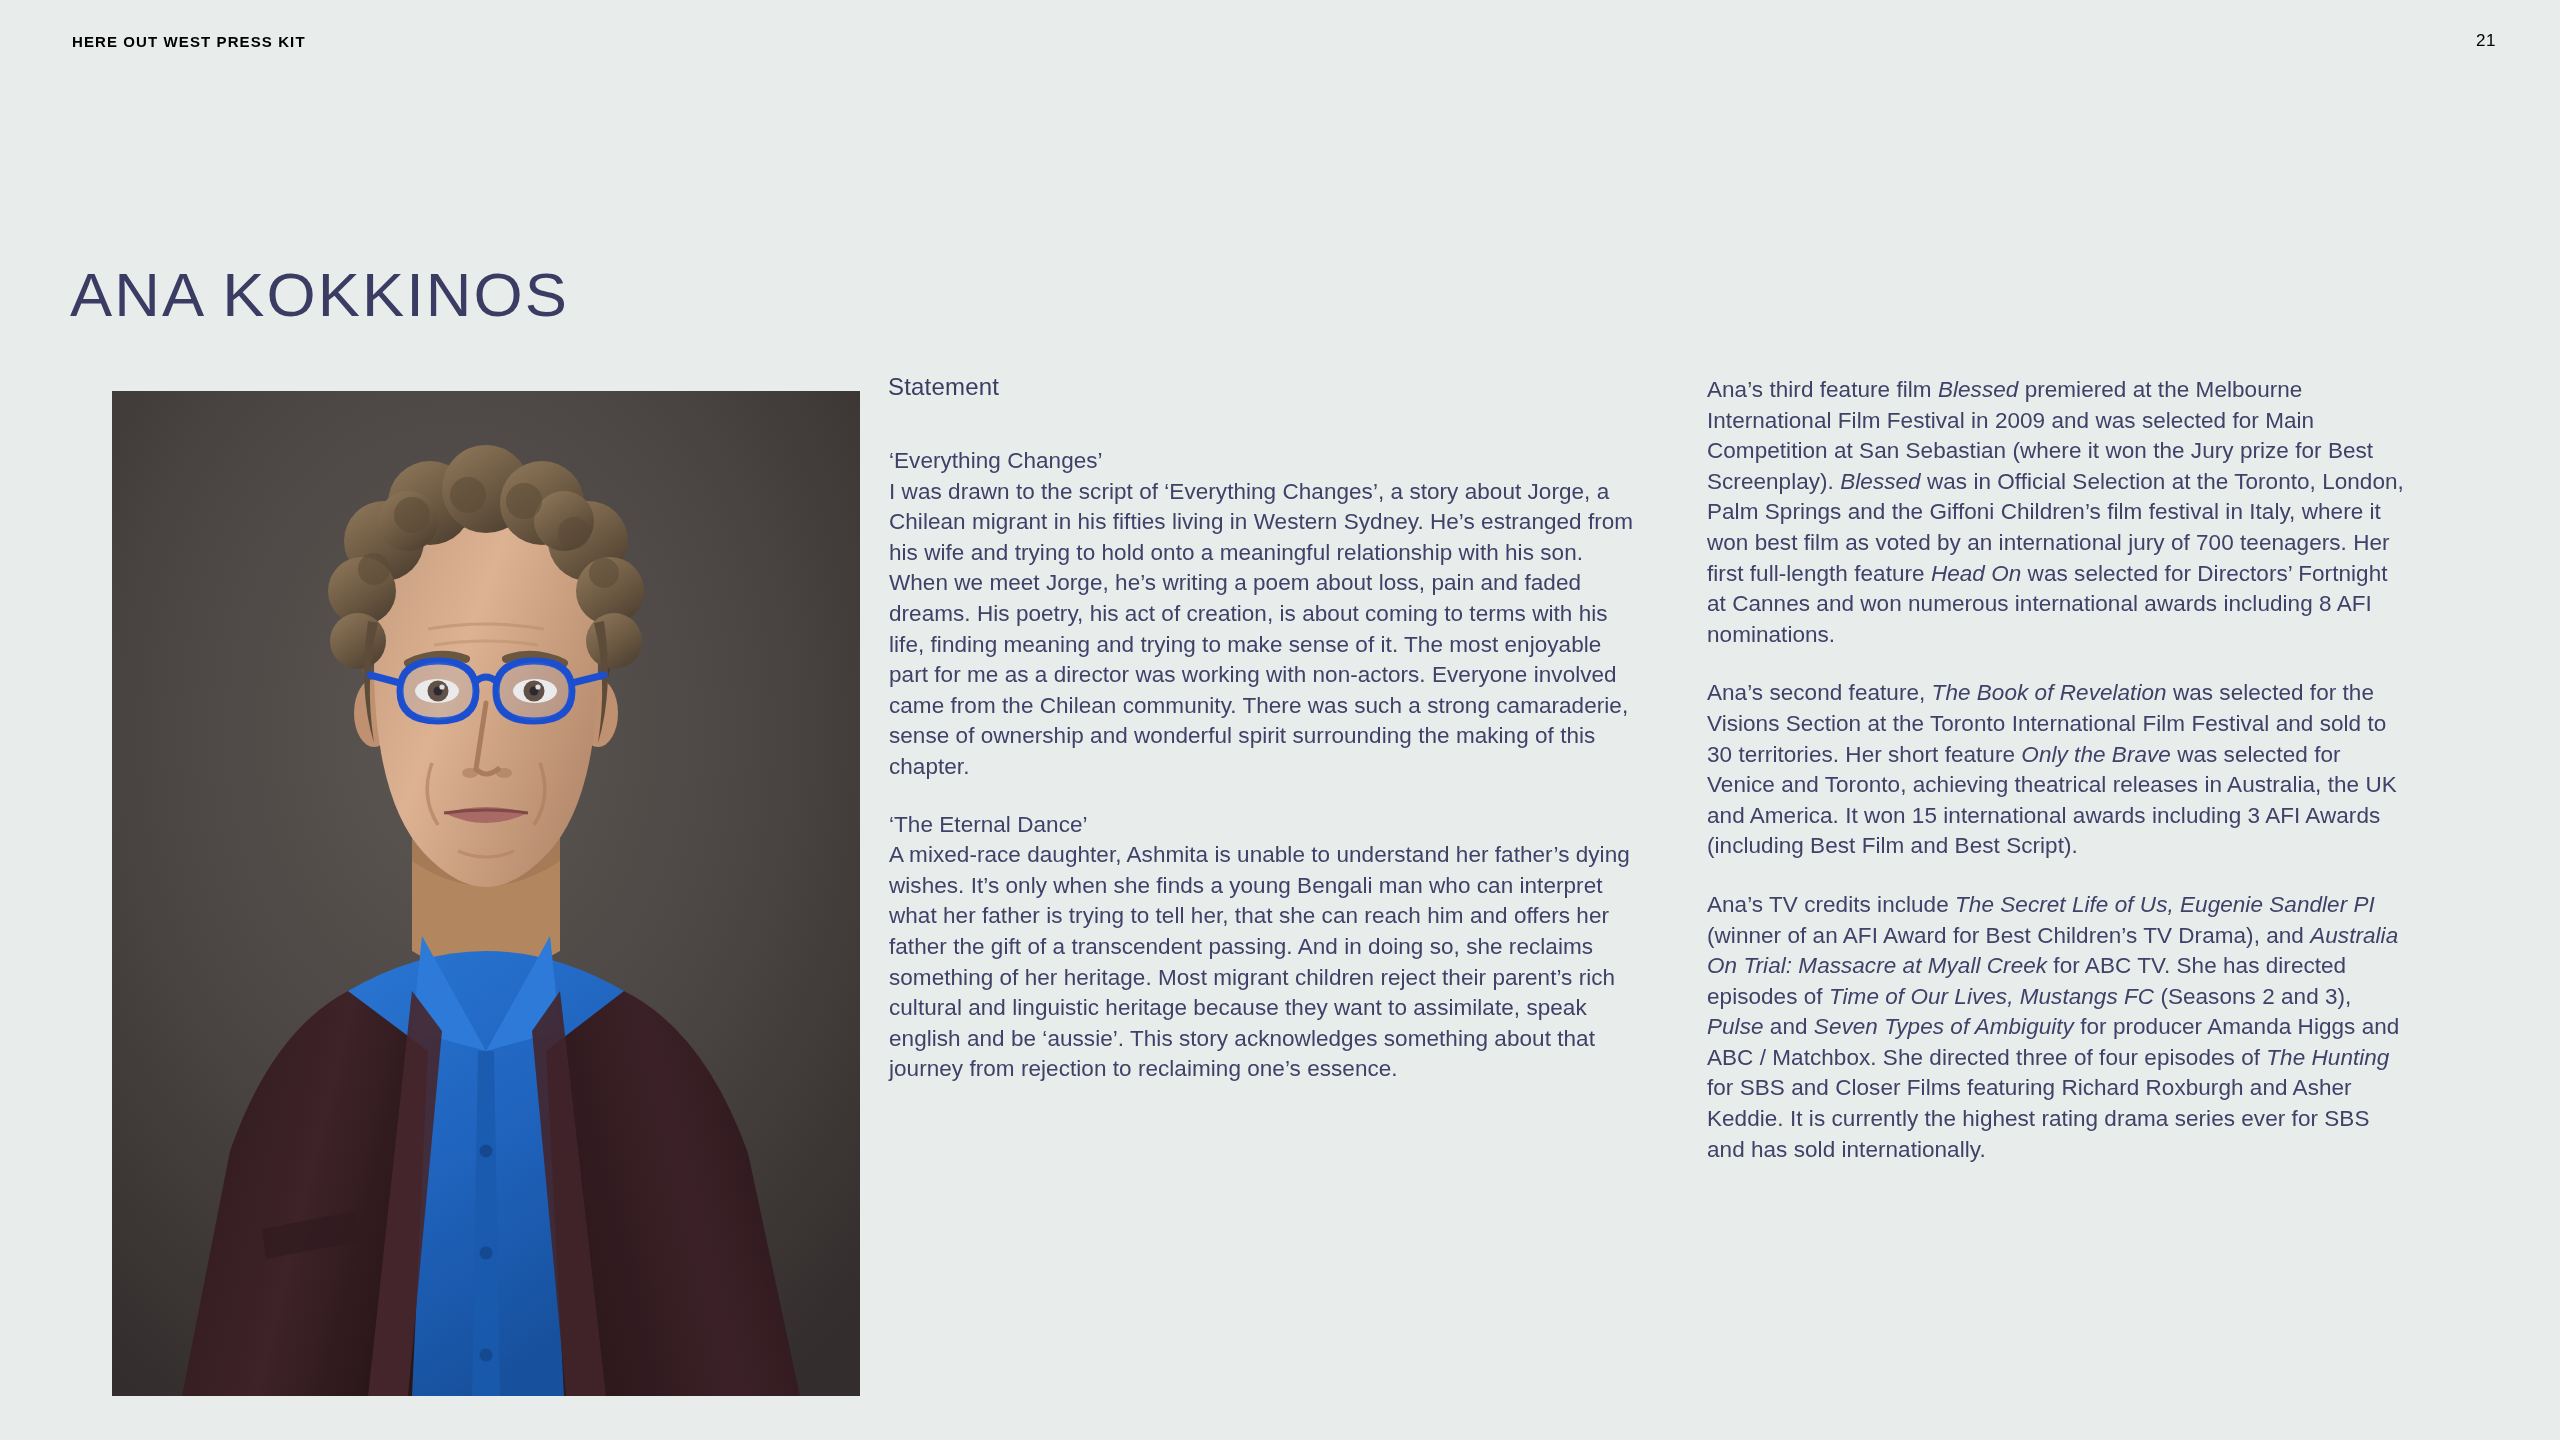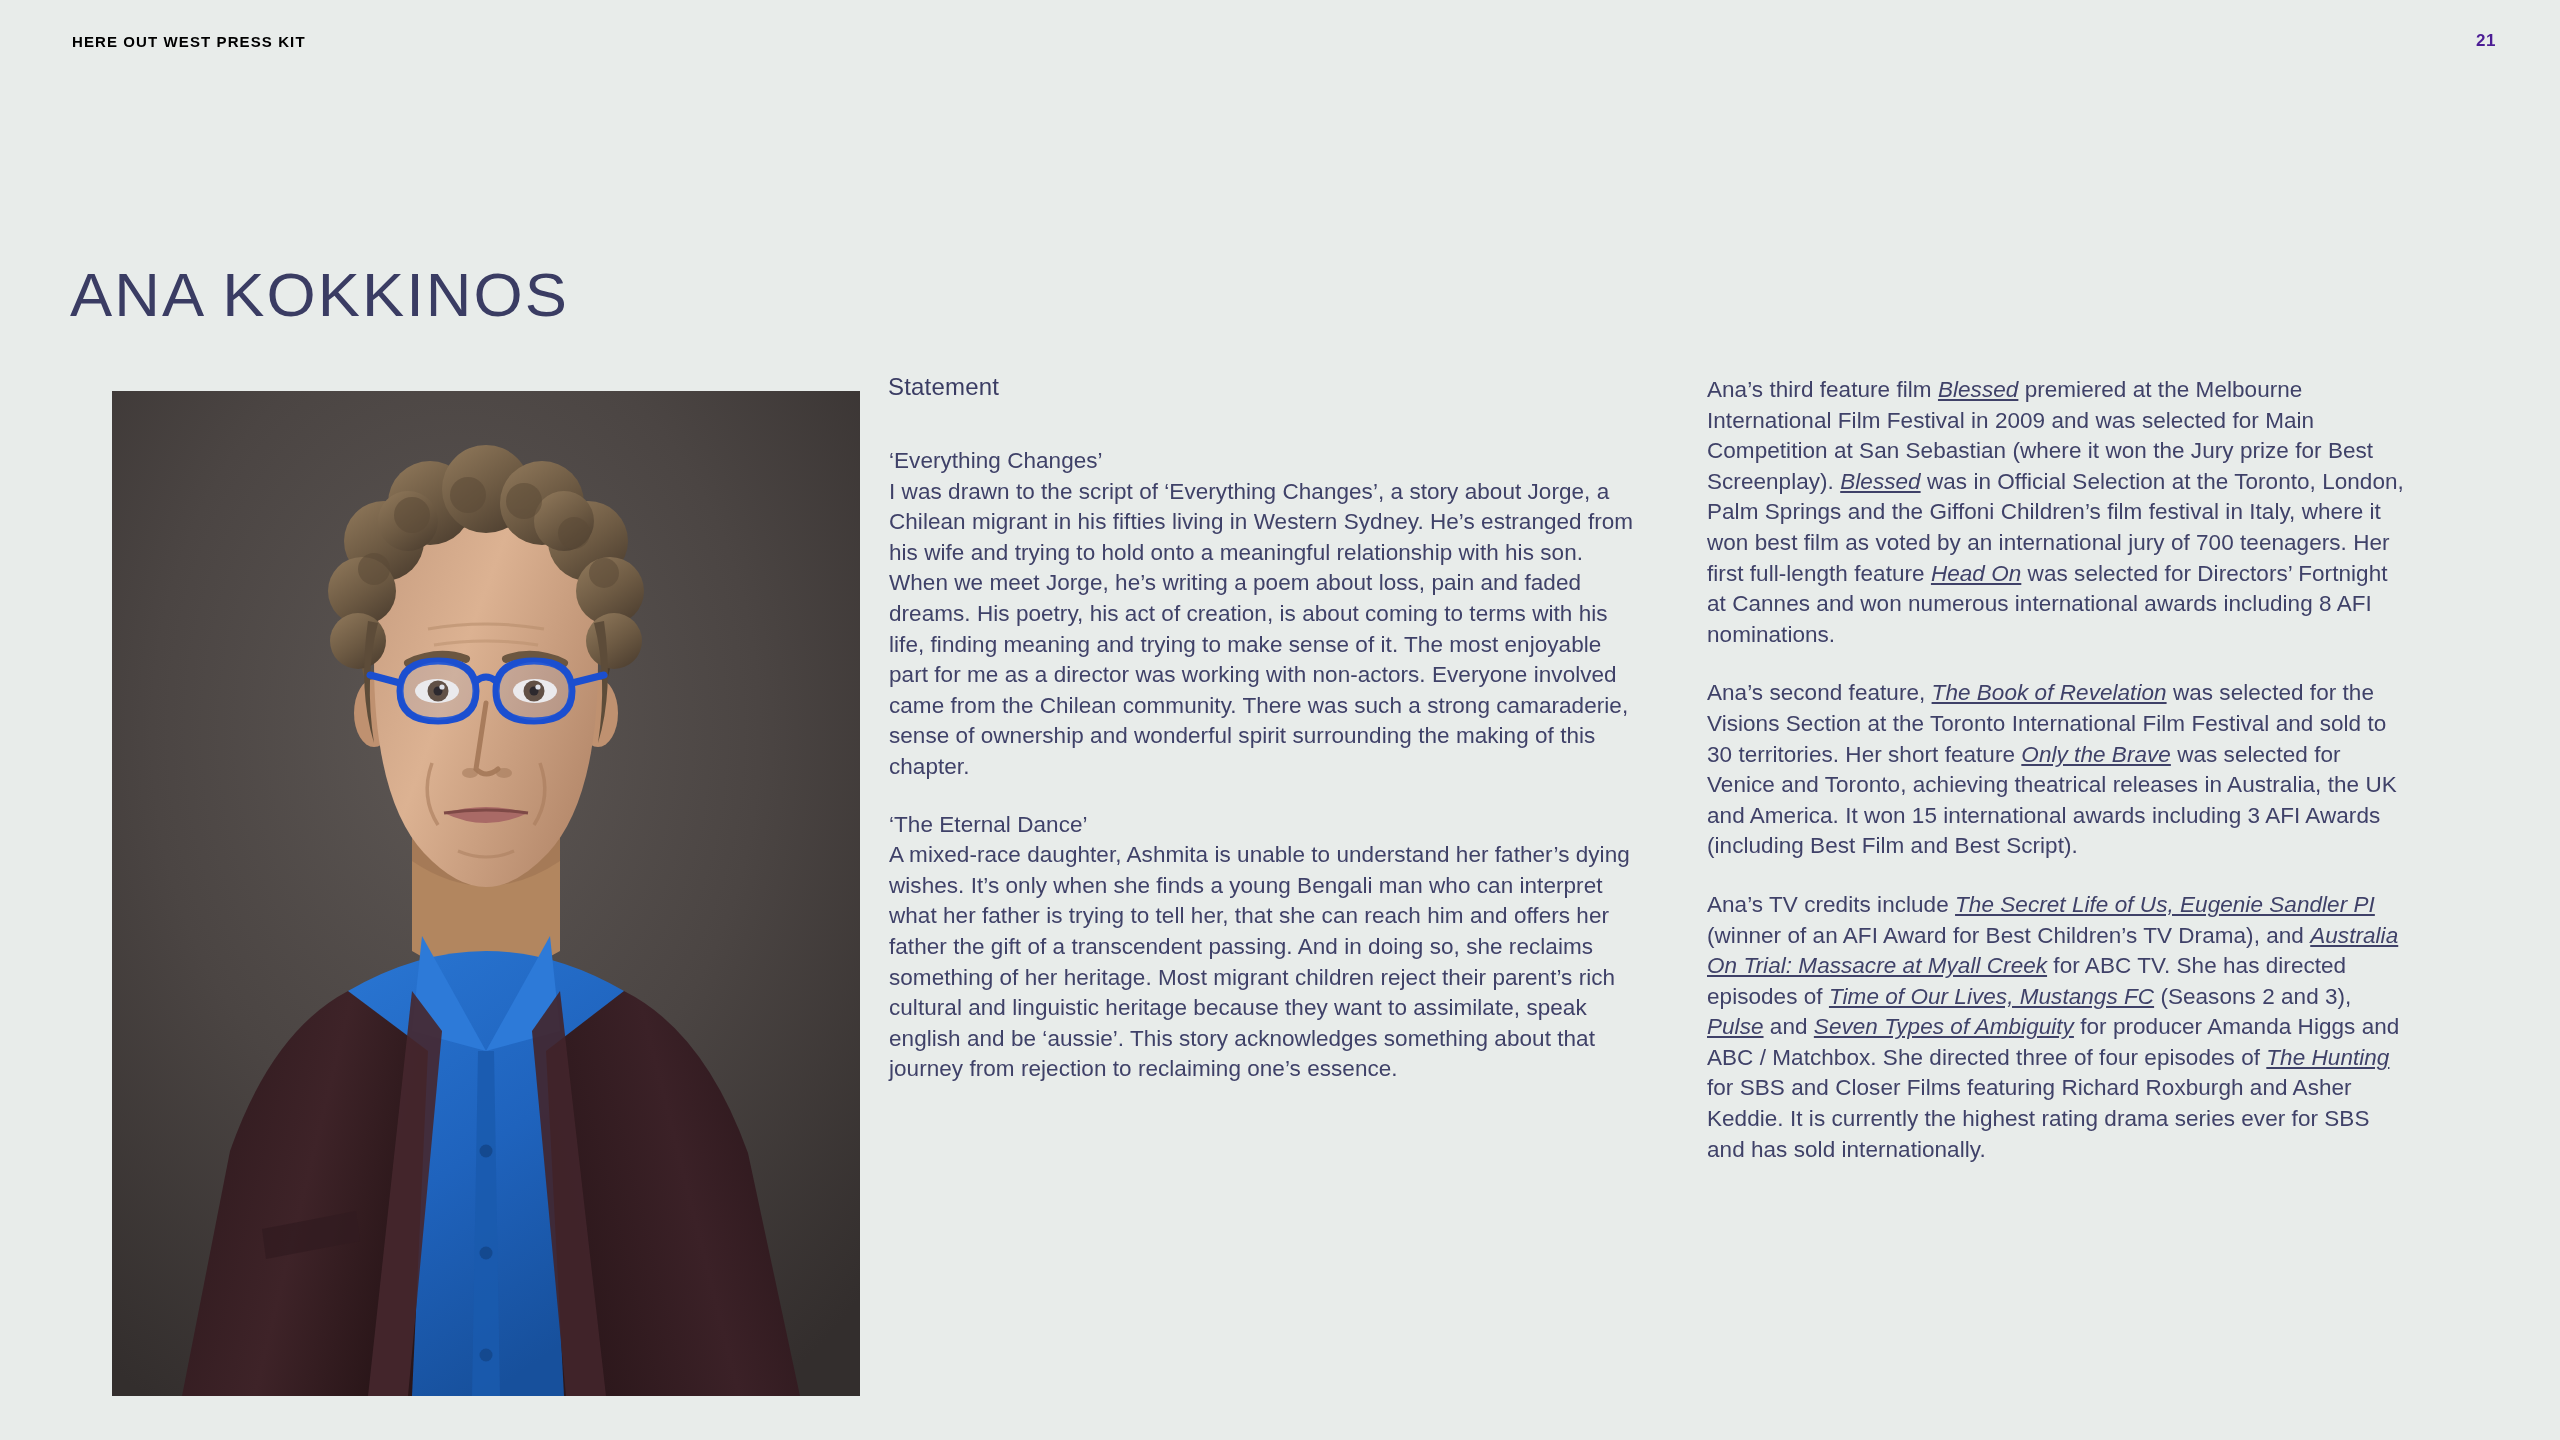--- a/index.html
+++ b/index.html
@@ -25,22 +25,22 @@
     font-weight: 700;
     letter-spacing: 1.1px;
     color: #000000;
     text-transform: uppercase;
   }
   .page-number {
     position: absolute;
     top: 31px;
     right: 64px;
     font-size: 17px;
-    font-weight: 700;
-    color: #4c1d95;
+    font-weight: 400;
+    color: #000000;
     letter-spacing: 0.5px;
   }
 
   
   .page-title {
     position: absolute;
     top: 222px;
     left: 70px;
     font-size: 62px;
     font-weight: 300;
@@ -82,21 +82,21 @@
   }
 
   .para {
     font-size: 22.5px;
     line-height: 30.6px;
     color: #3f4168;
     margin: 0 0 27px 1px;
     letter-spacing: 0.05px;
   }
   .para:last-child { margin-bottom: 0; }
-  .para i { font-style: italic; text-decoration: underline; }
+  .para i { font-style: italic; }
 
   .col-biography .para { margin-bottom: 28px; }
 </style>
 </head>
 <body>
 
 <div class="running-head">HERE OUT WEST PRESS KIT</div>
 
 <div class="page-number">21</div>
 

